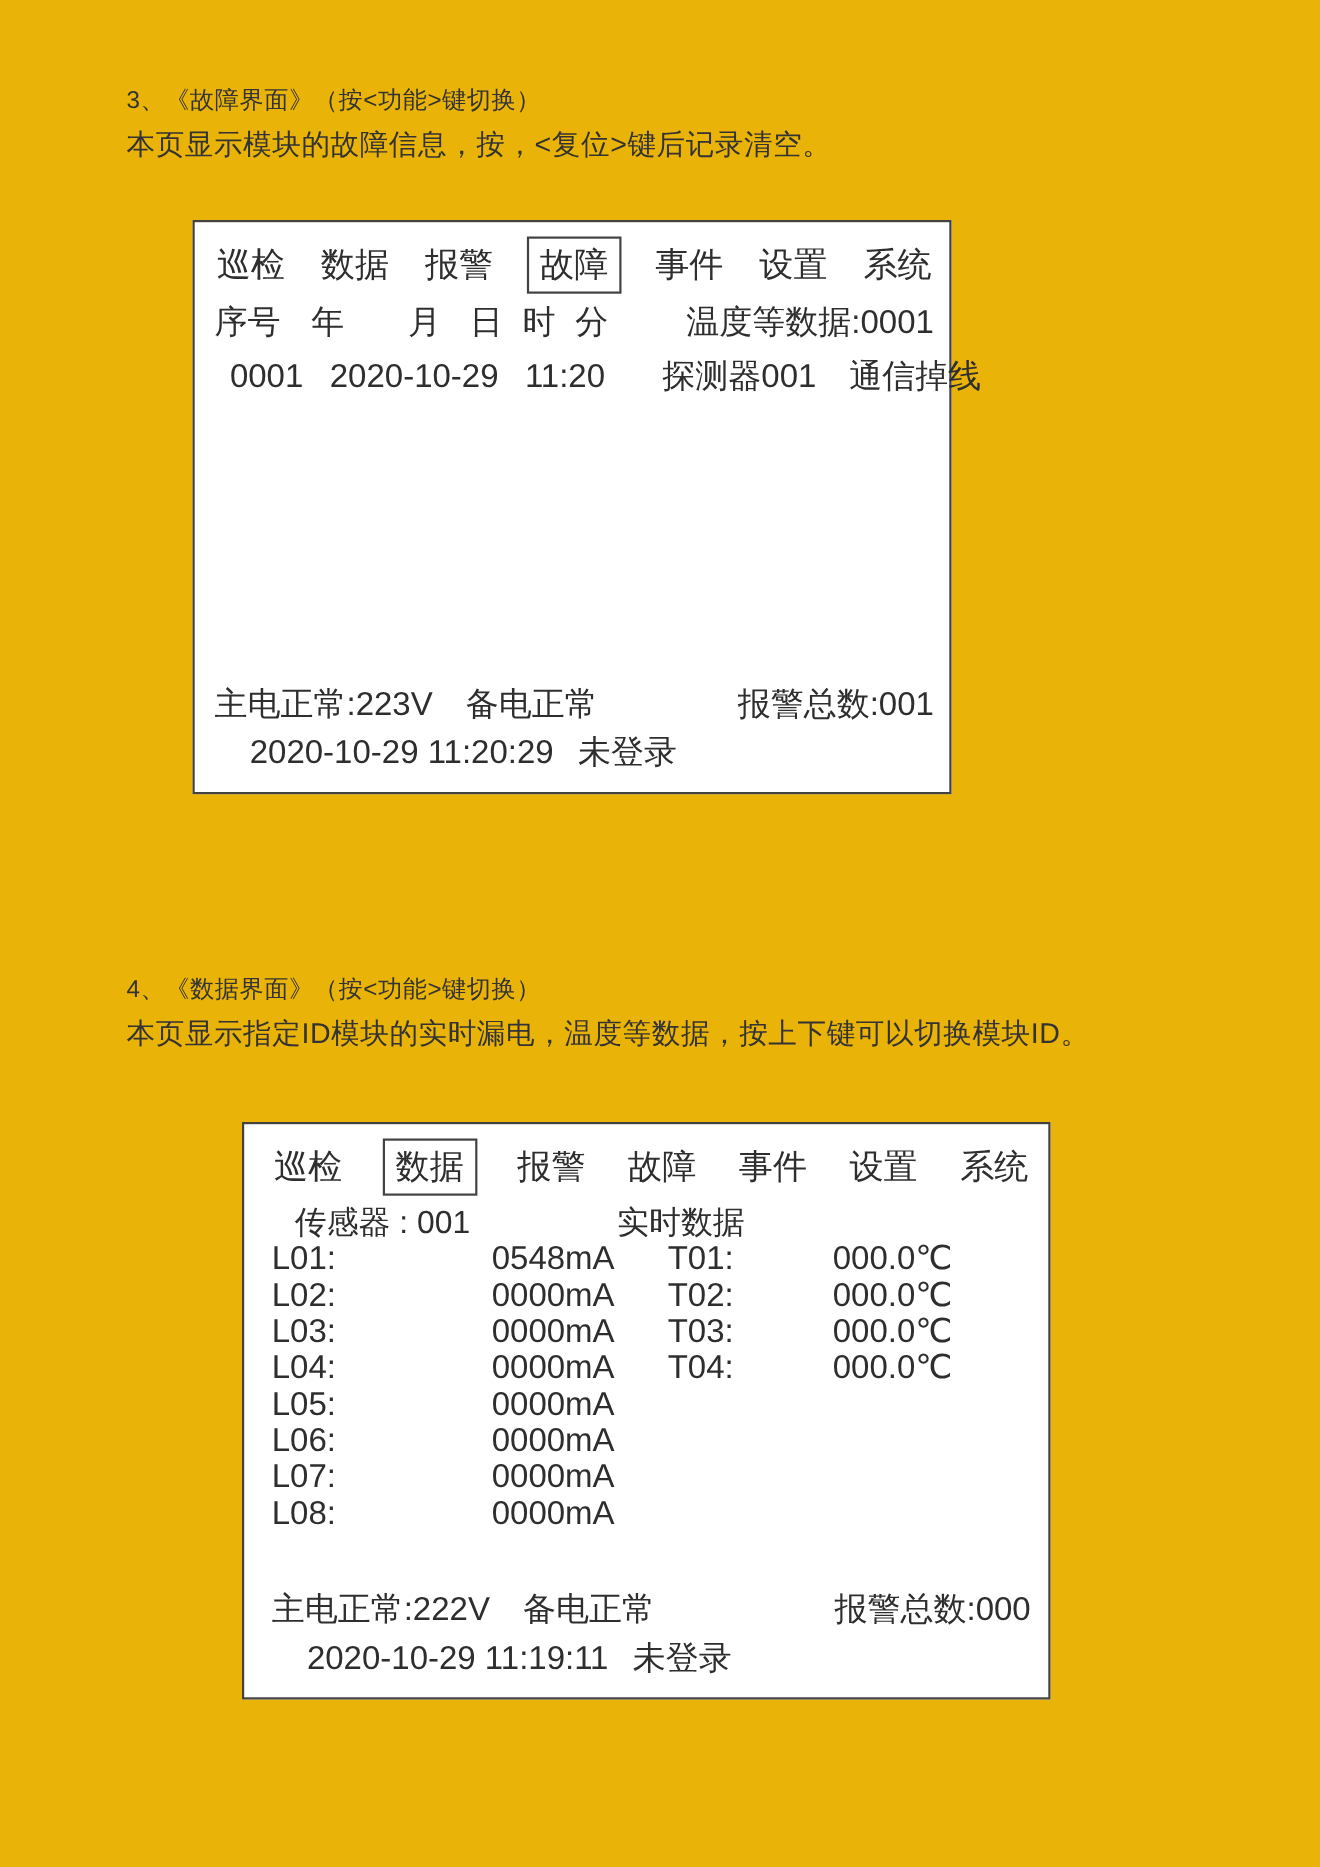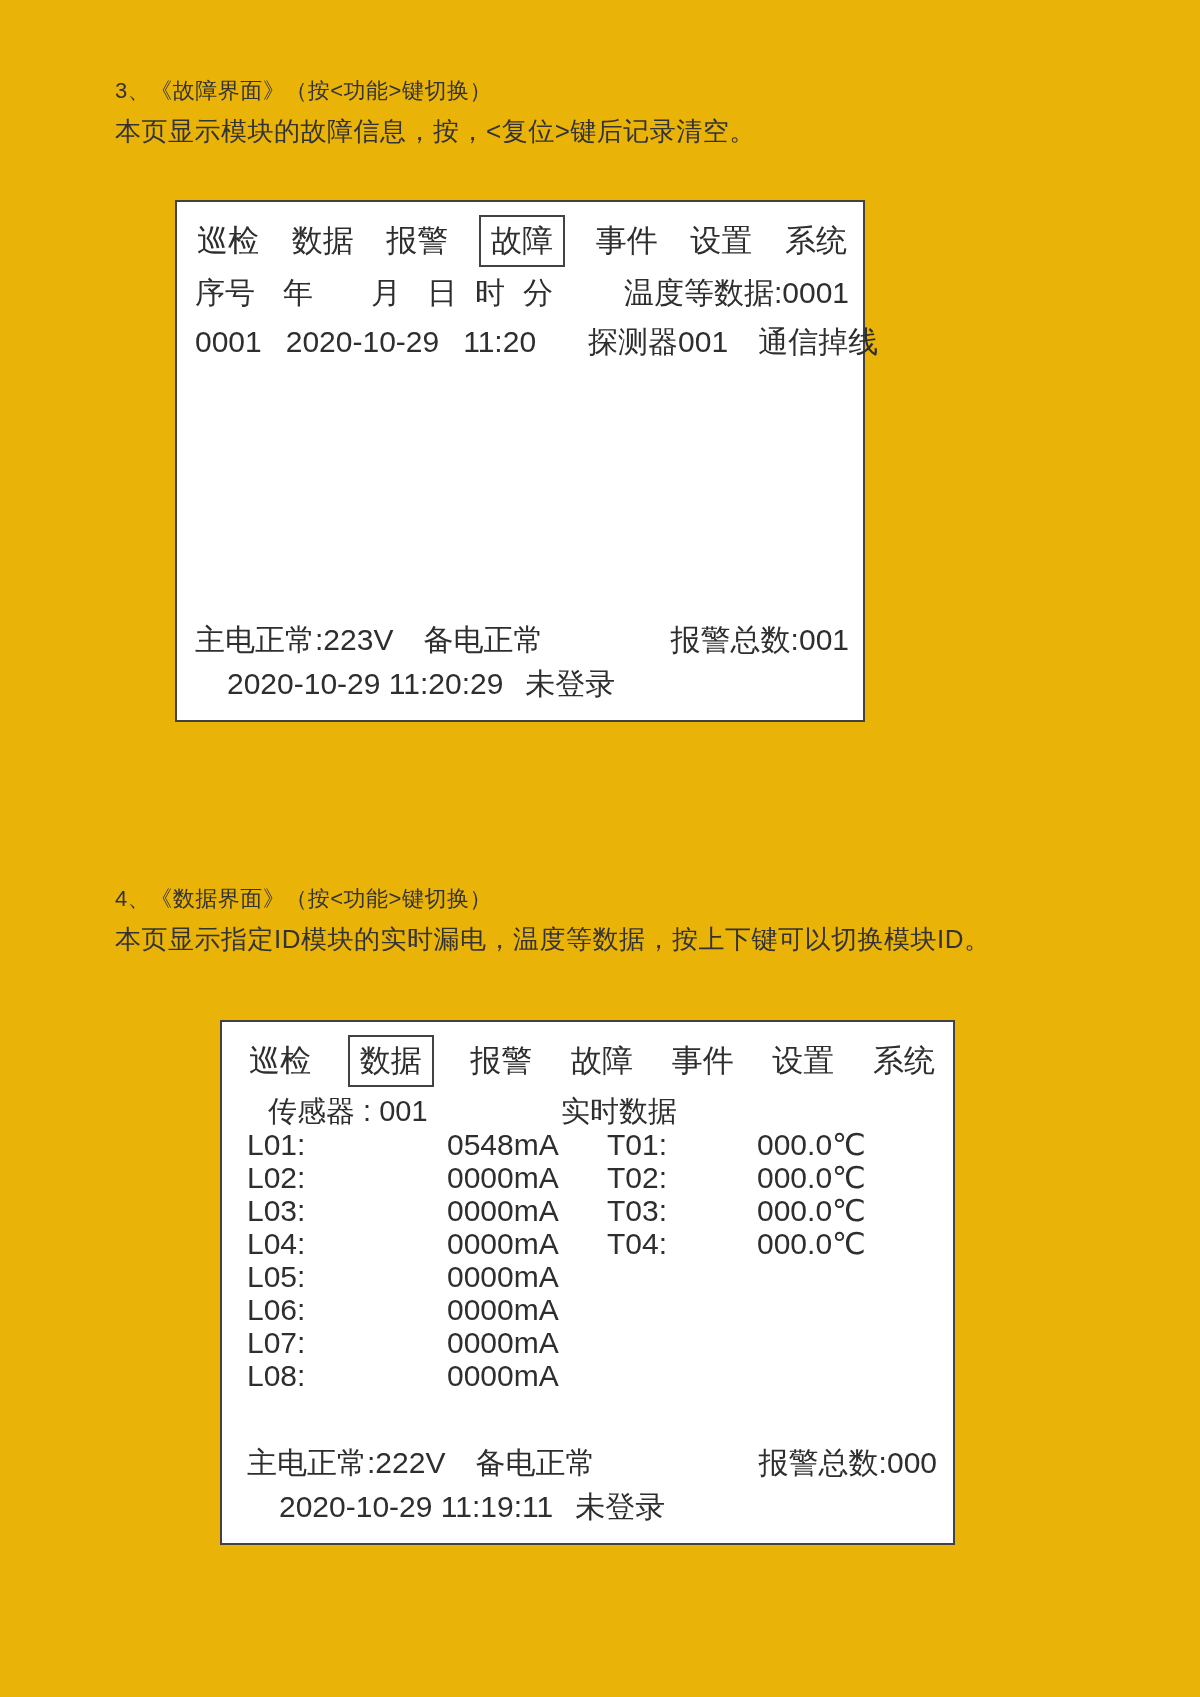--- a/index.html
+++ b/index.html
@@ -96,21 +96,21 @@
 
   .fault-row {
     display: flex;
     align-items: baseline;
     font-size: 30px;
     margin-top: 10px;
     height: 38px;
     white-space: nowrap;
     flex: 0 0 auto;
   }
-  .fault-row .f-seq  { margin-right: 24px; }
+  .fault-row .f-seq  { margin-right: 24px; margin-left: 14px; }
   .fault-row .f-date { margin-right: 24px; }
   .fault-row .f-time { margin-right: 52px; }
   .fault-row .f-src  { margin-right: 30px; }
 
   .spacer { flex: 1 1 auto; }
 
   .status-row {
     display: flex;
     align-items: center;
     font-size: 30px;

